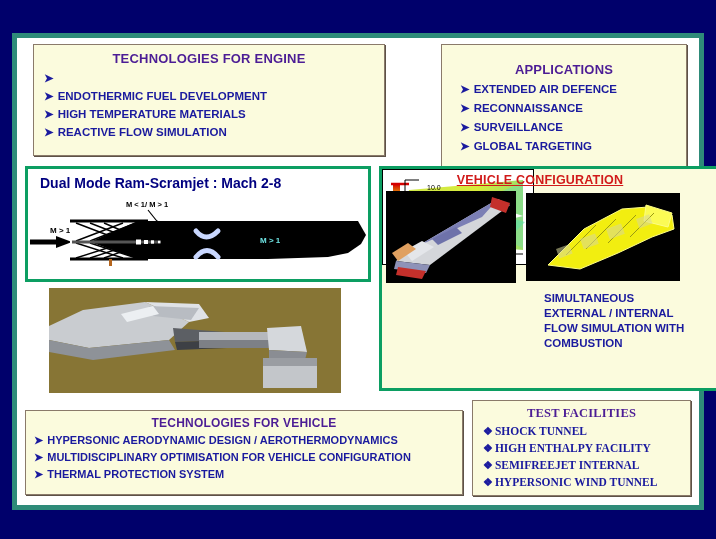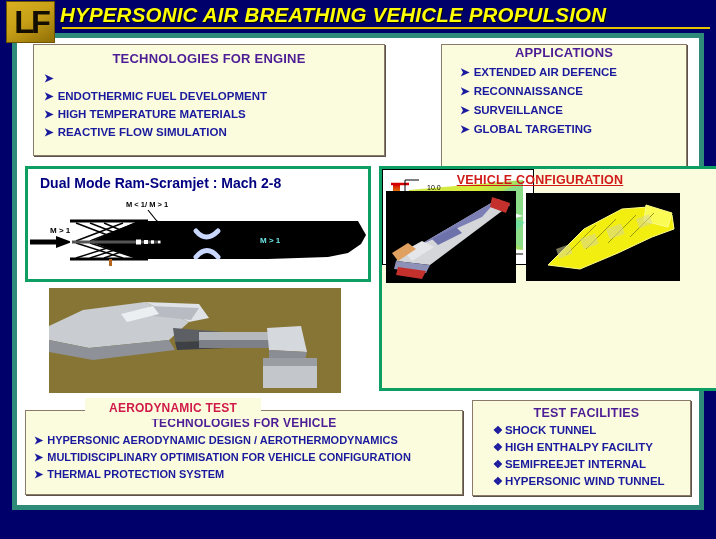--- a/index.html
+++ b/index.html
@@ -53,21 +53,21 @@
   .bullets li{
     color:#1a1a9e;font-weight:bold;font-size:11.5px;
     white-space:nowrap;display:flex;align-items:baseline;
   }
   .bul{color:#1a1a9e;font-weight:bold;margin-right:4px;display:inline-block;}
   
   #tech-engine{left:16px;top:6px;width:352px;height:112px;padding:6px 0 0 0;}
   #tech-engine .panel-title{font-size:13px;margin-bottom:5px;}
   #tech-engine .bullets li{margin:0 0 4px 10px;font-size:11.5px;}
   
-  #applications{left:424px;top:6px;width:246px;height:128px;padding:0 0 0 0;}
+  #applications{left:424px;top:6px;width:246px;height:128px;padding:17px 0 0 0;}
   #applications .panel-title{font-size:13px;margin-bottom:5px;}
   #applications .bullets li{margin:0 0 5px 18px;font-size:11.5px;}
   
   #scramjet-box{
     position:absolute;left:8px;top:128px;width:346px;height:116px;
     border:3px solid #0c9e62;background:#ffffff;box-sizing:border-box;
   }
   #scramjet-title{
     position:absolute;left:12px;top:6px;color:#000080;font-weight:bold;
     font-size:14px;white-space:nowrap;
@@ -99,37 +99,30 @@
   #aero-tab{
     position:absolute;left:68px;top:360px;width:176px;height:21px;
     background:#fbfbdd;color:#d01a4a;font-weight:bold;font-size:12px;
     text-align:center;line-height:21px;letter-spacing:0.2px;z-index:4;
   }
   
   #tech-vehicle{left:8px;top:372px;width:438px;height:85px;padding:5px 0 0 0;}
   #tech-vehicle .panel-title{font-size:12px;margin-bottom:4px;}
   #tech-vehicle .bullets li{margin:0 0 4px 8px;font-size:11px;}
   
-  #test-fac{left:455px;top:362px;width:219px;height:96px;padding:5px 0 0 10px;}
+  #test-fac{left:455px;top:362px;width:219px;height:96px;padding:5px 0 0 0;font-family:Liberation Serif, serif;}
   #test-fac .panel-title{font-size:12.5px;margin-bottom:4px;}
   #test-fac .bullets li{margin:0 0 4px 10px;font-size:11.5px;}
   .diam{font-size:11px;margin-right:2px;}
 </style>
 </head>
 <body>
 
 <div id="slide">
 
-  <div id="header">
-    <div id="logo">
-      <span>LF</span>
-    </div>
-    <div id="title">HYPERSONIC AIR BREATHING VEHICLE PROPULSION</div>
-    <div id="title-rule"></div>
-  </div>
 
   <div id="teal">
     <div id="page">
 
       <div class="panel" id="tech-engine">
         <div class="panel-title">TECHNOLOGIES FOR ENGINE</div>
         <ul class="bullets">
           <li>
               <span class="bul">➤</span>
             </li>
@@ -283,20 +276,21 @@
             <path d="M112,44 L142,52 L128,66 L110,56 Z" fill="#5fe0a8" opacity="0.6"></path>
 
             <line x1="22" y1="10" x2="22" y2="84" stroke="#000" stroke-width="1"></line>
             <line x1="22" y1="84" x2="140" y2="84" stroke="#000" stroke-width="1"></line>
             <line x1="22" y1="10" x2="36" y2="10" stroke="#000" stroke-width="1"></line>
             <text x="44" y="20" font-family="Liberation Sans, sans-serif" font-size="7" fill="#000">10.0</text>
             <text x="34" y="81" font-family="Liberation Sans, sans-serif" font-size="7" fill="#000">MACH</text>
           </svg>
         </div>
 
+        <div id="cfd-caption">SIMULTANEOUS EXTERNAL / INTERNAL FLOW SIMULATION WITH COMBUSTION</div>
       </div>
 
       <div id="aero-photo">
         <svg width="292" height="105" viewBox="0 0 292 105">
           <rect width="292" height="105" fill="#8d7a38"></rect>
           <rect width="292" height="105" fill="#7e6d31" opacity="0.35"></rect>
           <polygon points="0,38 34,22 96,14 140,34 120,52 40,60 0,52" fill="#c9ccd0"></polygon>
           <polygon points="0,52 40,60 120,52 126,62 44,72 0,64" fill="#8e9298"></polygon>
           <polygon points="96,14 150,16 160,30 140,34" fill="#dfe2e6"></polygon>
           <polygon points="100,18 150,20 142,32 104,28" fill="#b8bcc2"></polygon>
@@ -304,21 +298,20 @@
           <polygon points="126,54 180,52 178,60 128,62" fill="#3d4045"></polygon>
           <rect x="150" y="44" width="72" height="12" fill="#b5b8bd"></rect>
           <rect x="150" y="52" width="72" height="8" fill="#7d8086"></rect>
           <polygon points="218,40 252,38 258,64 220,62" fill="#d5d8dc"></polygon>
           <polygon points="220,62 258,64 256,72 220,70" fill="#8a8d93"></polygon>
           <rect x="214" y="70" width="54" height="30" fill="#c3c6ca"></rect>
           <rect x="214" y="70" width="54" height="8" fill="#9a9da2"></rect>
           <polygon points="72,26 104,18 110,26 78,34" fill="#eceff2"></polygon>
         </svg>
       </div>
-      <div id="aero-tab">AERODYNAMIC TEST</div>
 
       <div class="panel" id="tech-vehicle">
         <div class="panel-title">TECHNOLOGIES FOR VEHICLE</div>
         <ul class="bullets">
           <li>
               <span class="bul">➤</span>
               <span>HYPERSONIC AERODYNAMIC DESIGN / AEROTHERMODYNAMICS</span>
             </li>
           <li>
               <span class="bul">➤</span>

